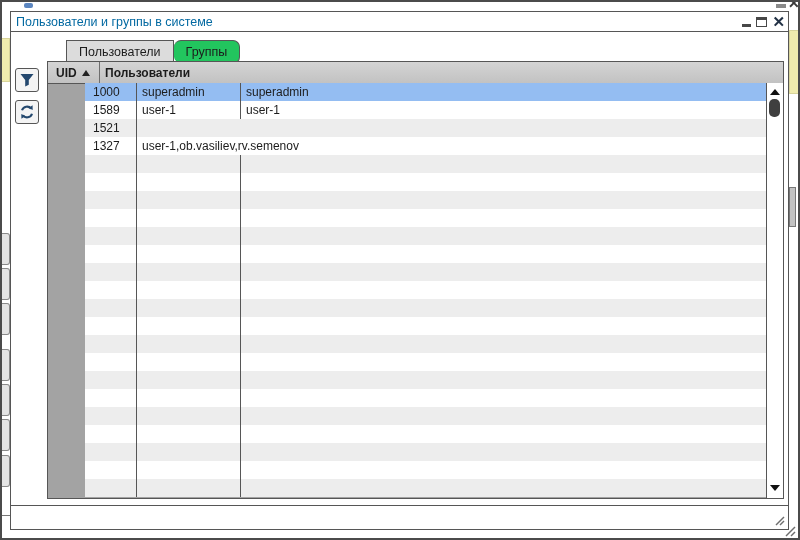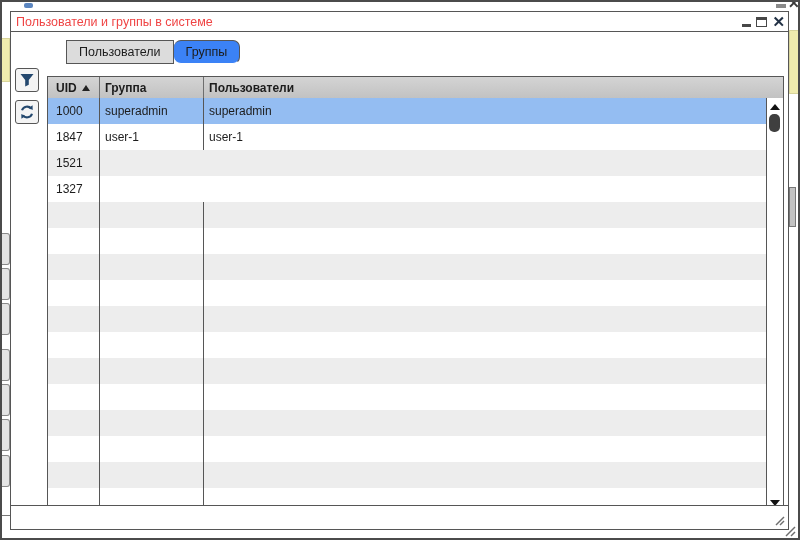--- a/index.html
+++ b/index.html
@@ -16,54 +16,54 @@
   .frag-yellow{background:#f0ecae;border:1px solid #d8d49a;}
   .frag-yellow-left{left:0;top:36px;width:7px;height:42px;border-left:none;}
   .frag-yellow-right{left:787px;top:28px;width:9px;height:62px;border-right:none;}
   .frag-side-btn{left:0;width:7px;height:30px;background:#e4e4e4;border:1px solid #8a8a8a;border-left:none;border-radius:0 3px 3px 0;}
   .frag-tick-left{left:0;top:513px;width:8px;height:1px;background:#777;}
   .frag-scroll-right{left:787px;top:185px;width:5px;height:38px;background:#c2c2c2;border:1px solid #777;}
 
   
   .dialog{position:absolute;left:8px;top:9px;width:779px;height:519px;background:#fff;border:1px solid #565656;box-sizing:border-box;}
   .titlebar{position:relative;height:19px;border-bottom:1px solid #565656;display:flex;align-items:center;}
-  .title{padding-left:5px;font-size:12.5px;color:#ef4444;}
+  .title{padding-left:5px;font-size:12.5px;color:#0369a1;}
   .win-controls{position:absolute;right:3px;top:0;height:19px;display:flex;align-items:center;gap:5px;}
   .wc{display:inline-flex;align-items:center;justify-content:center;cursor:default;}
   .dash{display:inline-block;width:9px;height:3px;background:#474747;margin-top:8px;}
   .restore{position:relative;display:inline-block;width:11px;height:10px;border:1px solid #474747;box-sizing:border-box;}
   .restore::before{content:"";position:absolute;left:0;top:0;width:100%;height:2px;background:#474747;}
   .close-x{font-size:15px;font-weight:bold;color:#233246;line-height:15px;}
 
   
   .tabs{position:absolute;left:55px;top:28px;display:flex;}
   .tab{height:24px;box-sizing:border-box;border:1px solid #565656;display:flex;align-items:center;justify-content:center;
        font-size:12.5px;padding:0 12px;background:#dcdcdc;}
-  .tab.active{background:#3b82f6;border-bottom:1px solid #fff;border-radius:7px;}
+  .tab.active{background:#22c55e;border-bottom:1px solid #fff;border-radius:7px;}
   .tab + .tab{border-left:none;}
 
   
   .toolbtn{position:absolute;left:4px;width:24px;height:24px;box-sizing:border-box;background:#f4f4f4;
            border:1px solid #565656;border-radius:3px;display:flex;align-items:center;justify-content:center;}
   .toolbtn.filter{top:56px;}
   .toolbtn.refresh{top:88px;}
 
   
-  .tableframe{position:absolute;left:36px;top:64px;width:737px;height:438px;box-sizing:border-box;
+  .tableframe{position:absolute;left:36px;top:49px;width:737px;height:438px;box-sizing:border-box;
               border:1px solid #565656;background:#a3a3a3;}
   .thead{display:flex;height:21px;background:linear-gradient(#d4d4d4,#c2c2c2);border-bottom:1px solid #565656;
          font-size:12px;font-weight:bold;align-items:center;}
   .th{height:100%;display:flex;align-items:center;box-sizing:border-box;}
   .th-uid{width:52px;padding-left:8px;border-right:1px solid #6e6e6e;}
   .th-group{width:104px;padding-left:5px;border-right:1px solid #6e6e6e;}
   .th-users{flex:1;padding-left:5px;}
   .sort-asc{display:inline-block;width:0;height:0;margin-left:5px;
             border-left:4px solid transparent;border-right:4px solid transparent;border-bottom:6px solid #222;}
   .tbody{position:absolute;left:0;top:21px;right:17px;bottom:0;overflow:hidden;}
-  .trow{display:flex;height:26px;font-size:12px;background:#fff;}
+  .trow{display:flex;height:18px;font-size:12px;background:#fff;margin-left:37px;}
   .trow.stripe{background:#ededed;}
   .trow.selected{background:#94bdf2;}
   .td{height:100%;display:flex;align-items:center;box-sizing:border-box;overflow:hidden;white-space:nowrap;}
   .td-uid{width:52px;padding-left:8px;border-right:1px solid #565656;}
   .td-group{width:104px;padding-left:5px;border-right:1px solid #565656;}
   .td-users{flex:1;padding-left:5px;}
 
   
   .vscroll{position:absolute;right:0;top:21px;bottom:0;width:17px;border-left:1px solid #565656;background:#fff;box-sizing:border-box;}
   .sb-up{position:absolute;top:3px;left:0;right:0;height:12px;display:flex;align-items:center;justify-content:center;}
@@ -130,43 +130,41 @@
         <polygon points="2.4,14.8 2.3,10.1 6.4,12.1" fill="#24486e"></polygon>
       </svg>
     </div>
 
     <div class="tableframe">
       <div class="thead">
         <div class="th th-uid">
           <span>UID</span>
           <i class="sort-asc"></i>
         </div>
-        <div class="th th-group">
-          <span>Группа</span>
-        </div>
         <div class="th th-users">
           <span>Пользователи</span>
         </div>
       </div>
       <div class="tbody">
           <div class="trow selected">
             <div class="td td-uid">1000</div>
             <div class="td td-group">superadmin</div>
             <div class="td td-users">superadmin</div>
           </div>
           <div class="trow">
-            <div class="td td-uid">1847</div>
+            <div class="td td-uid">1589</div>
             <div class="td td-group">user-1</div>
             <div class="td td-users">user-1</div>
           </div>
           <div class="trow stripe">
             <div class="td td-uid">1521</div>
           </div>
           <div class="trow">
             <div class="td td-uid">1327</div>
+            <div class="td td-users">user-1,ob.vasiliev,rv.semenov</div>
           </div>
           <div class="trow stripe">
             <div class="td td-uid"></div>
             <div class="td td-group"></div>
             <div class="td td-users"></div>
           </div>
           <div class="trow">
             <div class="td td-uid"></div>
             <div class="td td-group"></div>
             <div class="td td-users"></div>

